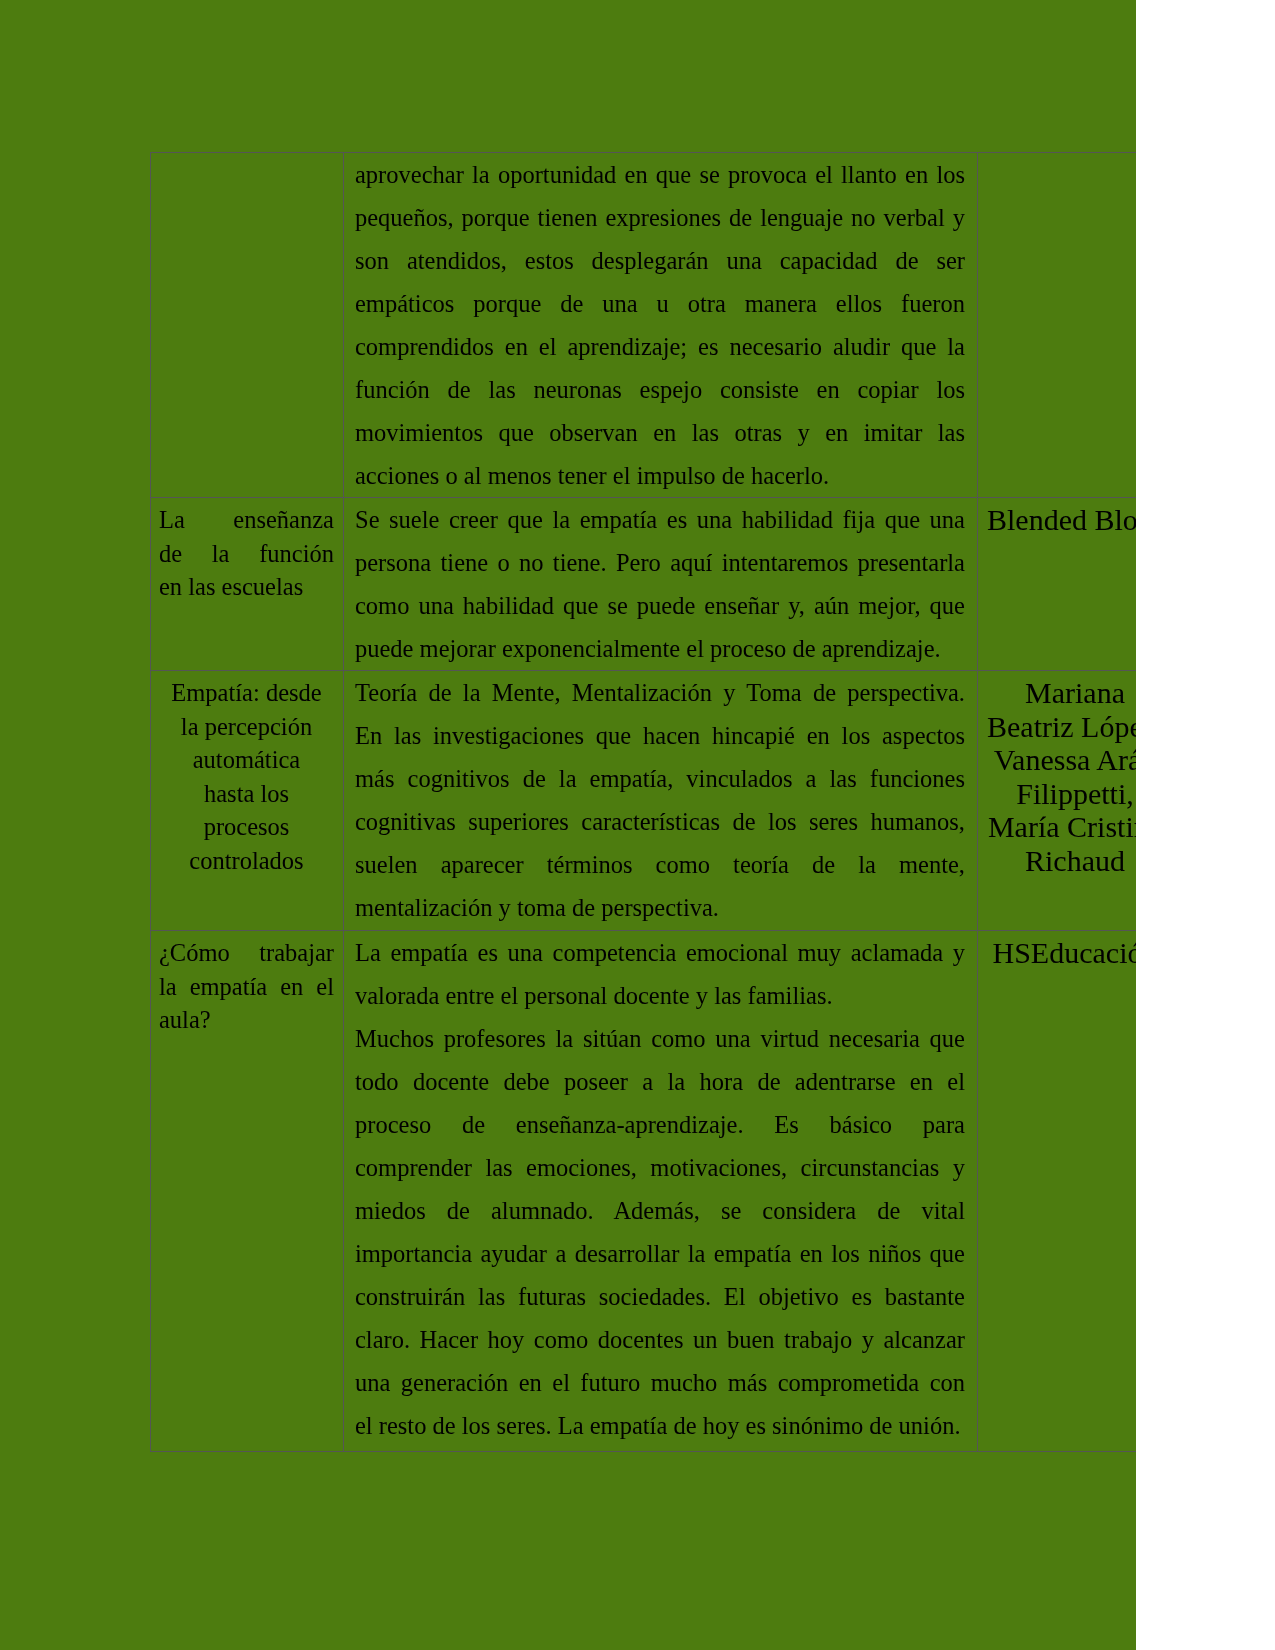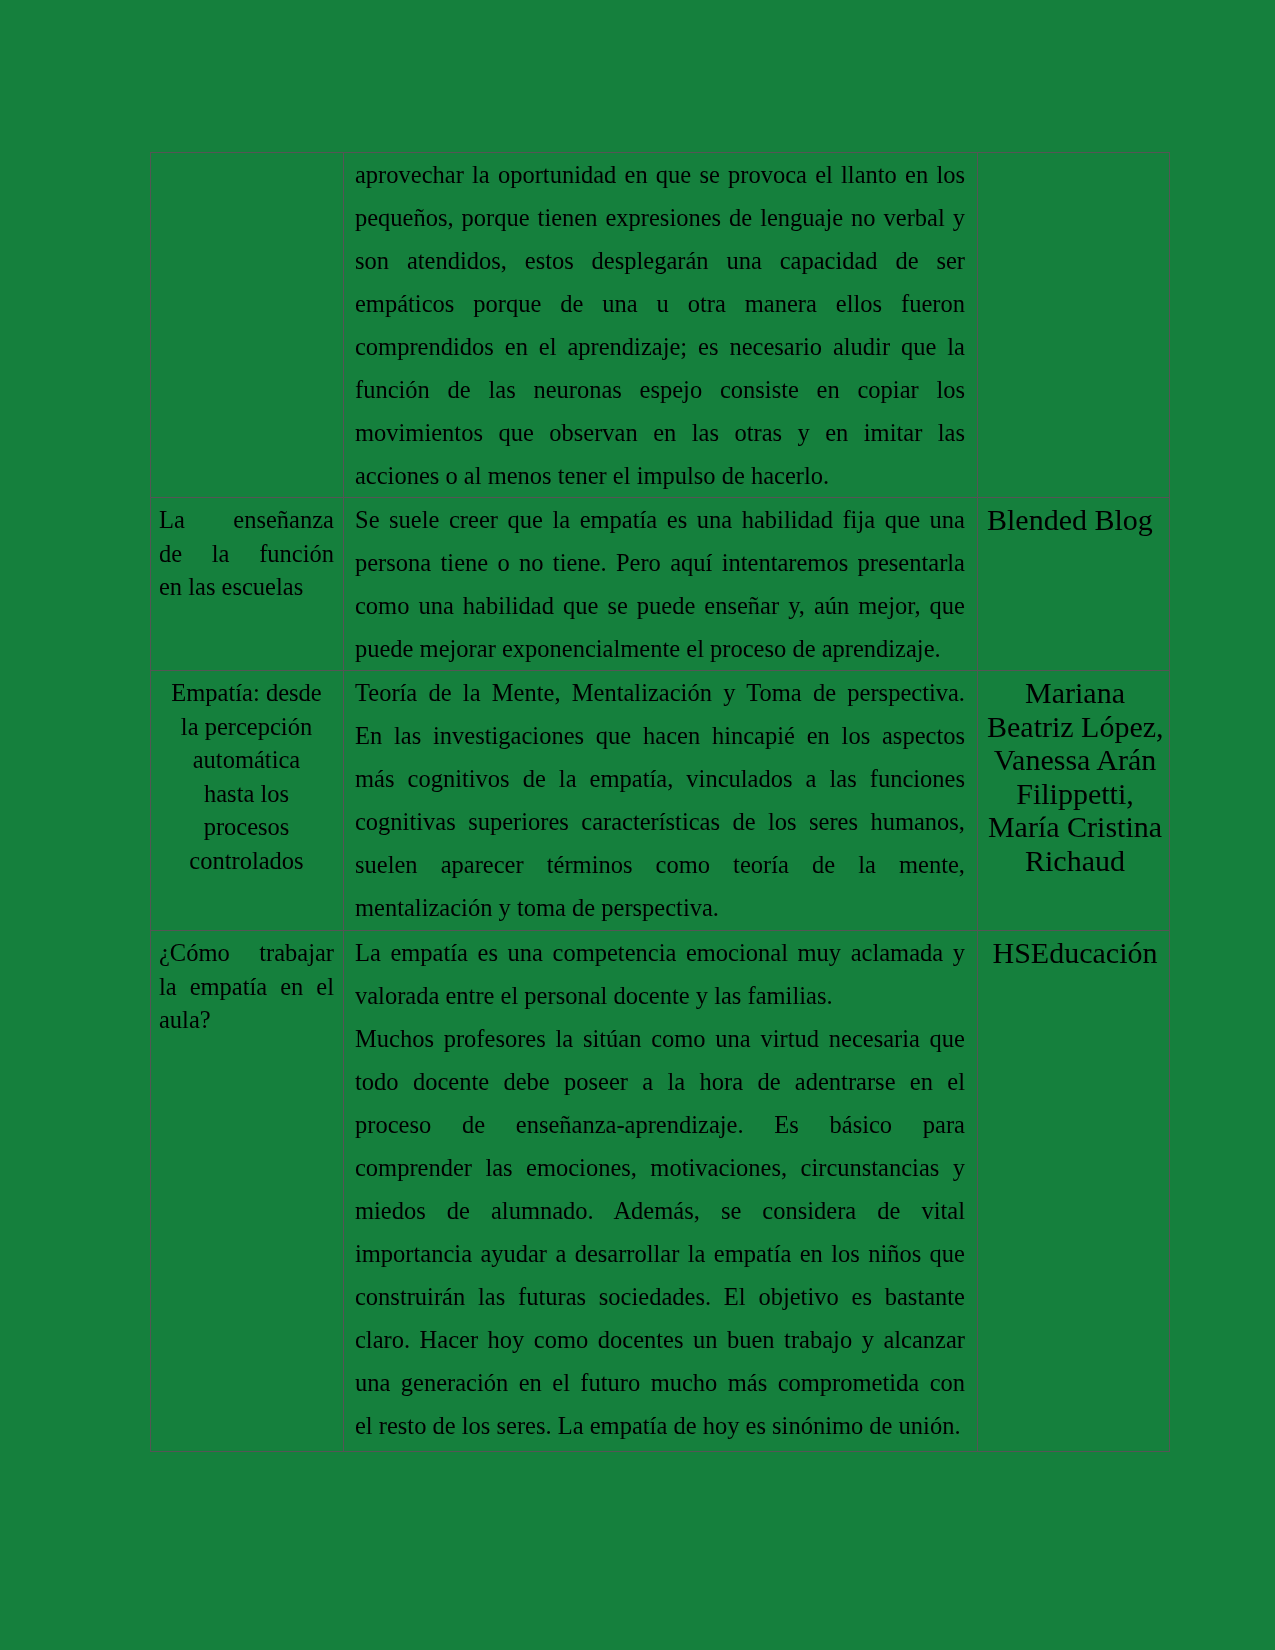--- a/index.html
+++ b/index.html
@@ -2,23 +2,23 @@
 <html style="--table-border: #555555;"><head>
 <meta charset="utf-8">
 <style>
   html, body {
     margin: 0;
     padding: 0;
     background: #ffffff;
   }
   .page {
     position: relative;
-    width: 1275px;
+    width: 1136px;
     height: 1650px;
-    background: #15803d;
+    background: #4d7c0f;
     overflow: hidden;
     font-family: "Liberation Serif", "DejaVu Serif", serif;
     color: #000000;
   }
   .doc-table {
     position: absolute;
     left: 150px;
     top: 152px;
     width: 1019px;
     border-collapse: collapse;

